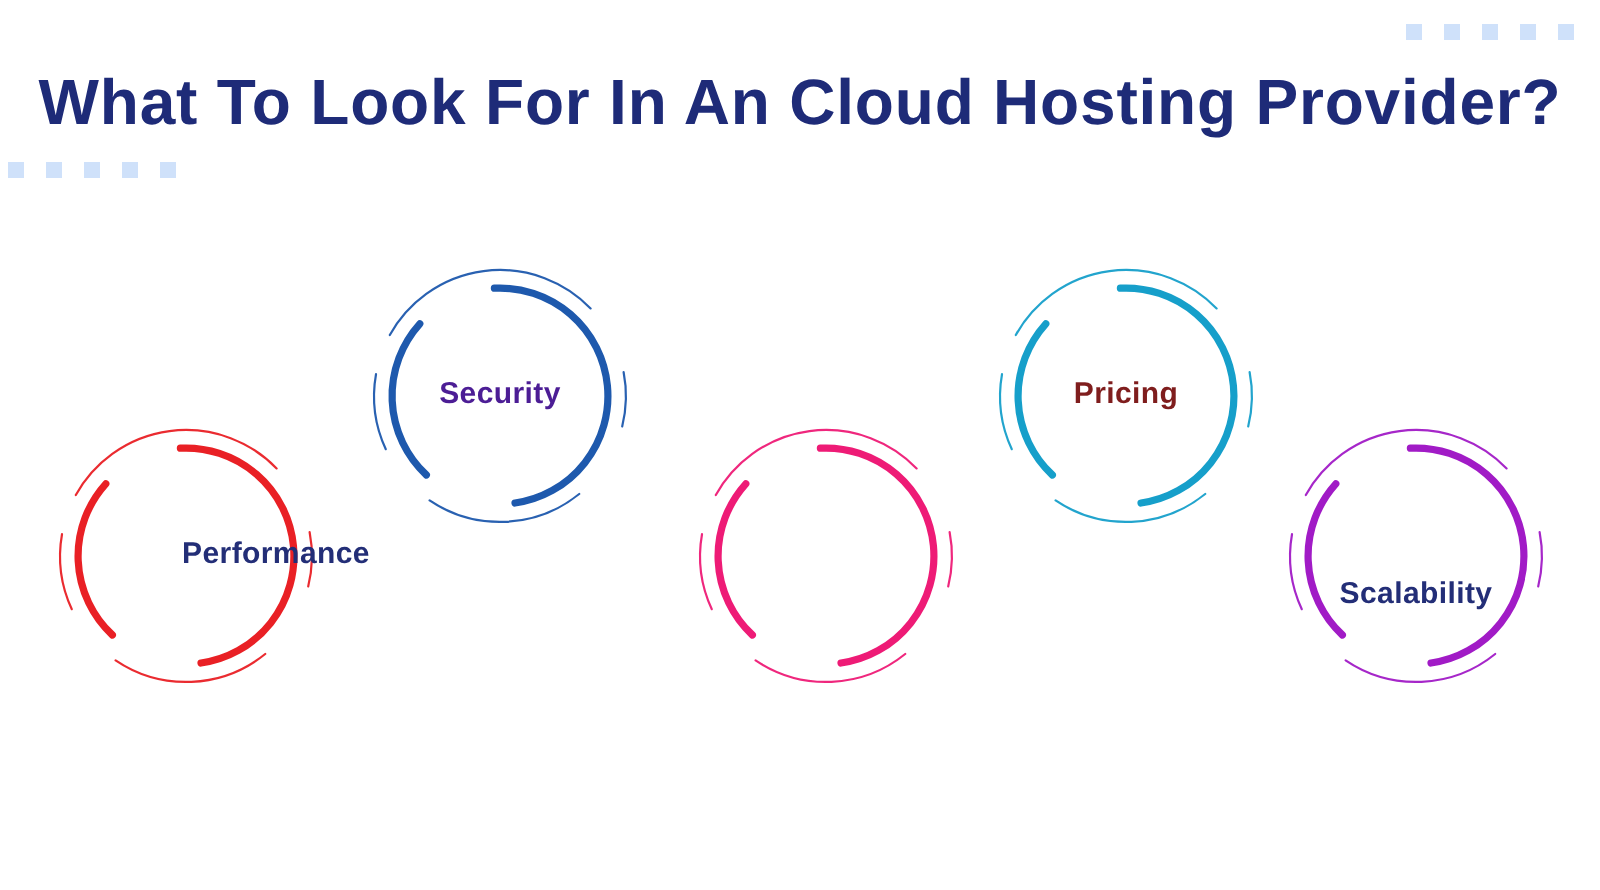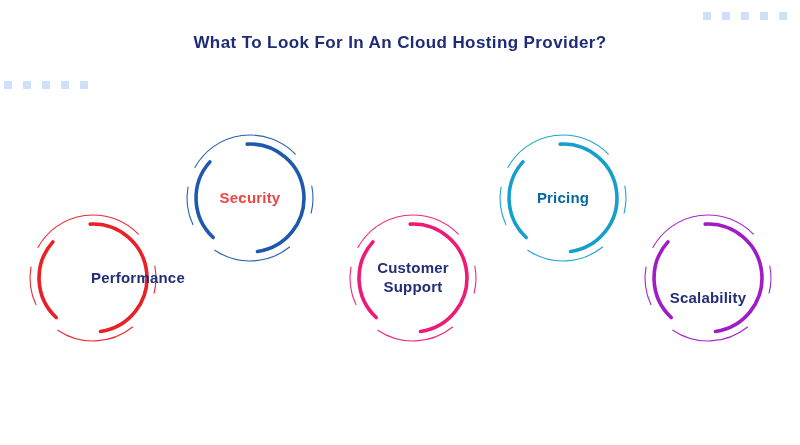--- a/index.html
+++ b/index.html
@@ -3,21 +3,21 @@
 <meta charset="utf-8">
 <style>
   html,body{margin:0;padding:0}
   body{
     width:800px;height:445px;background:#ffffff;
     font-family:"Liberation Sans",sans-serif;
     position:relative;overflow:hidden;
   }
   .title{
     position:absolute;top:33px;left:0;width:100%;
-    text-align:center;font-size:17px;font-weight:700;
+    text-align:center;font-size:32px;font-weight:700;
     letter-spacing:.4px;margin:0;
   }
   .squares{position:absolute;display:flex;gap:11px}
   .squares .sq{width:8px;height:8px;background:currentColor;display:block}
   .squares-tr{top:12px;right:13px}
   .squares-left{top:81px;left:4px}
 
   .item{position:absolute;width:140px;height:140px}
   .rings{position:absolute;left:0;top:0;width:100%;height:100%;display:block}
   .rings path{fill:none;stroke:currentColor;stroke-linecap:round}
@@ -79,53 +79,52 @@
         <path d="M 67.2 16.1 A 54 54 0 0 1 77.5 123.5"></path>
         <path d="M 33.2 109.5 A 54 54 0 0 1 29.9 33.9"></path>
       </g>
       <g class="thin">
         <path d="M 14.9 39.5 A 63 63 0 0 1 115.3 26.2"></path>
         <path d="M 131.8 58.0 A 63 63 0 0 1 131.1 85.2"></path>
         <path d="M 109.6 119.0 A 63 63 0 0 1 34.8 122.2"></path>
         <path d="M 12.9 96.6 A 63 63 0 0 1 8.0 59.1"></path>
       </g>
     </svg>
-    <div class="item-label" style="color: #ef4444;">Security</div>
+    <div class="item-label" style="color: #4c1d95;">Security</div>
   </div>
 
   <div class="item p-customer" style="color: rgb(238, 27, 118);">
     <svg class="rings" viewBox="0 0 140 140">
       <g class="thick">
         <path d="M 67.2 16.1 A 54 54 0 0 1 77.5 123.5"></path>
         <path d="M 33.2 109.5 A 54 54 0 0 1 29.9 33.9"></path>
       </g>
       <g class="thin">
         <path d="M 14.9 39.5 A 63 63 0 0 1 115.3 26.2"></path>
         <path d="M 131.8 58.0 A 63 63 0 0 1 131.1 85.2"></path>
         <path d="M 109.6 119.0 A 63 63 0 0 1 34.8 122.2"></path>
         <path d="M 12.9 96.6 A 63 63 0 0 1 8.0 59.1"></path>
       </g>
     </svg>
-    <div class="item-label" style="color: rgb(35, 46, 119);">Customer Support</div>
   </div>
 
   <div class="item p-pricing" style="color: rgb(22, 159, 202);">
     <svg class="rings" viewBox="0 0 140 140">
       <g class="thick">
         <path d="M 67.2 16.1 A 54 54 0 0 1 77.5 123.5"></path>
         <path d="M 33.2 109.5 A 54 54 0 0 1 29.9 33.9"></path>
       </g>
       <g class="thin">
         <path d="M 14.9 39.5 A 63 63 0 0 1 115.3 26.2"></path>
         <path d="M 131.8 58.0 A 63 63 0 0 1 131.1 85.2"></path>
         <path d="M 109.6 119.0 A 63 63 0 0 1 34.8 122.2"></path>
         <path d="M 12.9 96.6 A 63 63 0 0 1 8.0 59.1"></path>
       </g>
     </svg>
-    <div class="item-label" style="color: #0369a1;">Pricing</div>
+    <div class="item-label" style="color: #7f1d1d;">Pricing</div>
   </div>
 
   <div class="item p-scalability" style="color: rgb(161, 27, 198);">
     <svg class="rings" viewBox="0 0 140 140">
       <g class="thick">
         <path d="M 67.2 16.1 A 54 54 0 0 1 77.5 123.5"></path>
         <path d="M 33.2 109.5 A 54 54 0 0 1 29.9 33.9"></path>
       </g>
       <g class="thin">
         <path d="M 14.9 39.5 A 63 63 0 0 1 115.3 26.2"></path>

